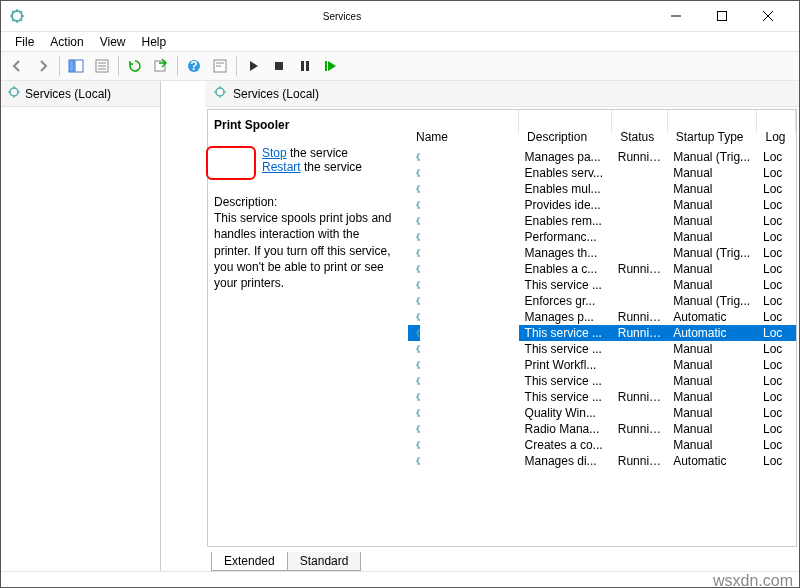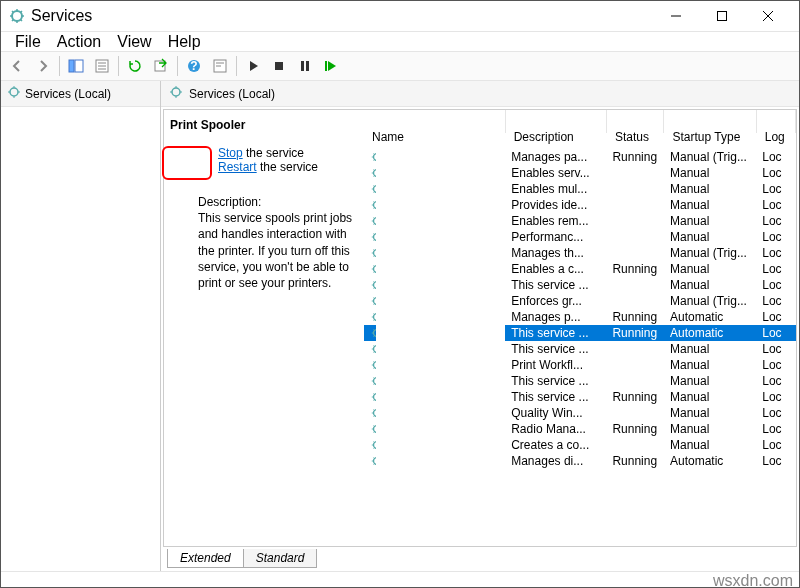--- a/index.html
+++ b/index.html
@@ -1,52 +1,52 @@
 <!DOCTYPE html>
 <html><head>
 <meta charset="utf-8">
 <style>
 * { margin: 0; padding: 0; box-sizing: border-box; font-family: "Segoe UI", Tahoma, sans-serif; font-size: 12px; }
 body { width: 800px; height: 588px; background: #fff; overflow: hidden; display: flex; flex-direction: column; border: 1px solid #555; }
 
 .titlebar { height: 30px; background: #fff; display: flex; align-items: center; padding: 0 8px; }
 .titlebar .icon { width: 16px; height: 16px; margin-right: 6px; }
-.titlebar .title { flex: 1; font-size: 16px; }
+.titlebar .title { flex: 1; font-size: 10px; text-align: center; }
 .titlebar .winbtns { display: flex; }
 .titlebar .winbtn { width: 46px; height: 30px; display: flex; align-items: center; justify-content: center; }
 .titlebar .winbtn svg { width: 10px; height: 10px; }
 
 .menubar { height: 20px; display: flex; align-items: center; padding: 0 6px; border-top: 1px solid #e5e5e5; }
-.menubar .item { padding: 2px 8px; font-size: 16px; text-align: right; }
+.menubar .item { padding: 2px 8px; font-size: 12px; text-align: right; }
 
 .toolbar { height: 30px; border-top: 1px solid #e5e5e5; border-bottom: 1px solid #e5e5e5; display: flex; align-items: center; padding: 0 4px; gap: 2px; background: #fafafa; }
 .toolbar .btn { width: 24px; height: 24px; display: flex; align-items: center; justify-content: center; border: 1px solid transparent; }
 .toolbar .sep { width: 1px; height: 20px; background: #ccc; margin: 0 2px; }
 
-.body { flex: 1; display: flex; min-height: 0; }
+.body { flex: 1; display: flex; min-height: 0; gap: 44px; }
 .leftpane { width: 160px; border-right: 1px solid #ccc; background: #fff; }
 .leftpane .header { padding: 4px 6px; border-bottom: 1px solid #e5e5e5; display: flex; align-items: center; gap: 4px; background: #f5f5f5; }
 .rightpane { flex: 1; display: flex; flex-direction: column; min-width: 0; }
 .rightpane .header { padding: 4px 8px; border-bottom: 1px solid #e5e5e5; display: flex; align-items: center; gap: 6px; background: #f5f5f5; }
 .content { flex: 1; display: flex; min-height: 0; border: 1px solid #ccc; margin: 2px; }
 .detailspane { width: 200px; padding: 8px 10px 8px 6px; font-size: 12px; }
 .detailspane .svctitle { font-weight: bold; font-size: 12px; margin-bottom: 14px; }
 .detailspane a { color: #0066cc; text-decoration: underline; cursor: pointer; margin-left: 48px; }
-.detailspane .desc { margin-top: 20px; line-height: 1.35; margin-left: 28px; }
+.detailspane .desc { margin-top: 20px; line-height: 1.35; }
 
 .tablewrap { flex: 1; overflow-x: scroll; overflow-y: auto; min-width: 0; position: relative; }
 table { border-collapse: collapse; width: 100%; white-space: nowrap; }
 th { text-align: left; font-weight: normal; padding: 4px 8px; border-right: 1px solid #e5e5e5; border-bottom: 1px solid #e5e5e5; background: #fff; position: sticky; top: 16px; }
 td { padding: 1px 6px; font-size: 12px; overflow: hidden; text-overflow: ellipsis; max-width: 0; }
 td:first-child { display:flex; align-items:center; gap:4px; }
 tr.sel td { background: #0078d7; color: #fff; }
 col.name { width: 175px; } col.desc { width: 110px; } col.status { width: 60px; } col.startup { width: 95px; } col.logon { width: 40px; }
 .gear { width: 14px; height: 14px; flex-shrink: 0; }
 
-.tabstrip { height: 22px; display: flex; align-items: flex-start; padding-left: 6px; font-style: italic; }
+.tabstrip { height: 22px; display: flex; align-items: flex-end; padding-left: 6px; }
 .tab { padding: 2px 12px; border: 1px solid #aaa; border-top: none; background: #fff; font-size: 12px; position: relative; margin-right: -1px; }
 .tab.active { background: #fff; border-bottom: 1px solid #aaa; z-index: 1; border-top-left-radius:0; font-weight:normal;}
 .tab:not(.active) { background: #f5f5f5; }
 .footer { height: 16px; border-top: 1px solid #e5e5e5; font-size: 16px; color:#888; text-align:right; padding-right:6px;}
 .red { position:absolute; border:2px solid red; border-radius:6px; pointer-events:none;}
 </style>
 </head>
 <body>
 
 <div class="titlebar">

